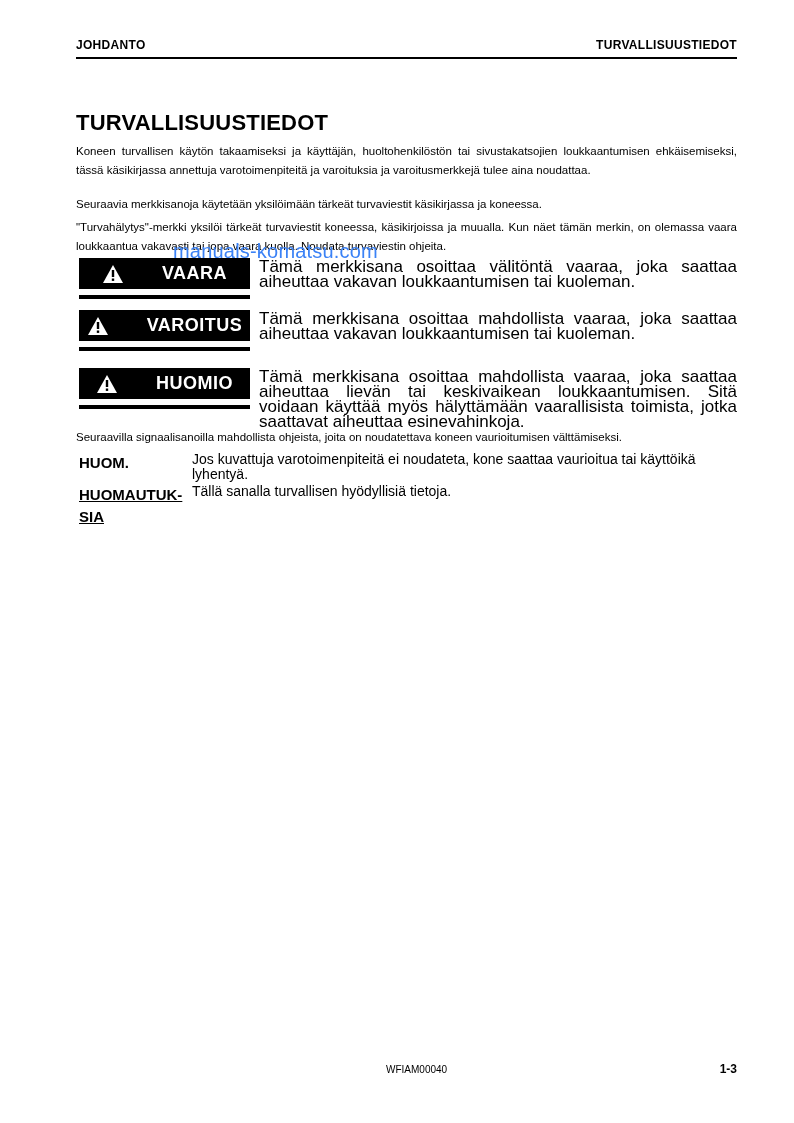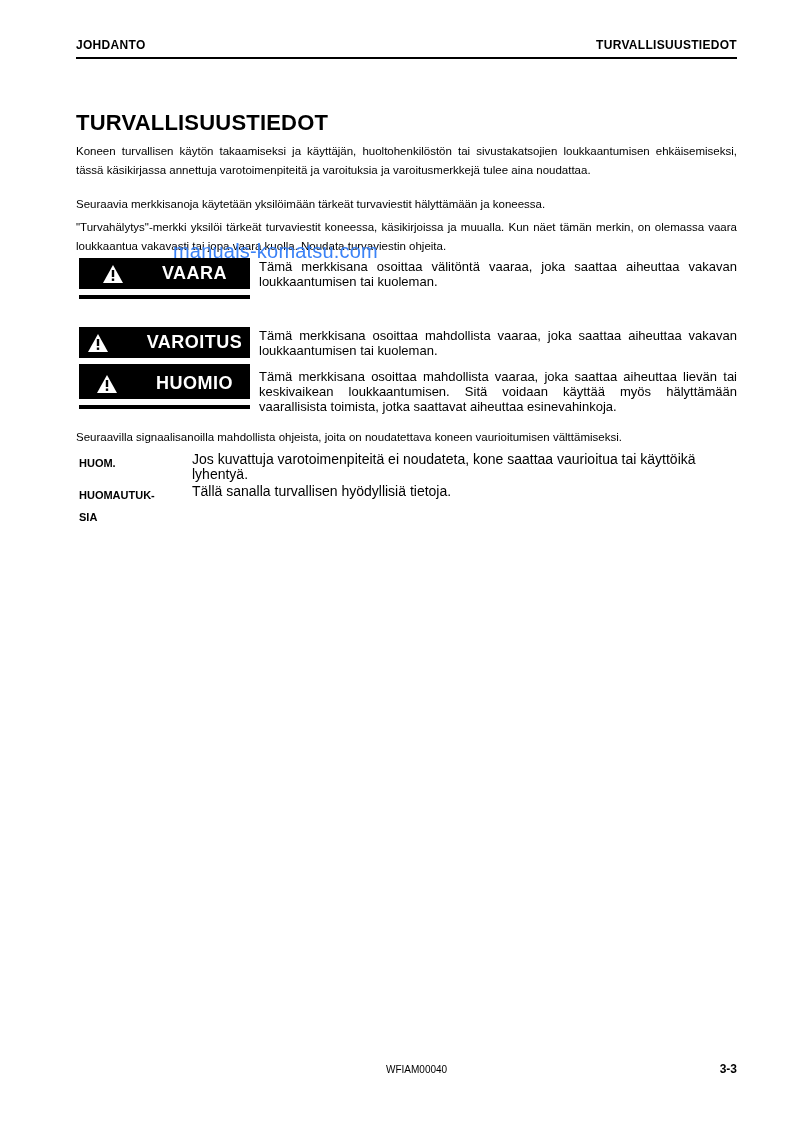--- a/index.html
+++ b/index.html
@@ -12,45 +12,45 @@
     .title { position: absolute; left: 76px; top: 110px; font-size: 22px; font-weight: bold; margin: 0; letter-spacing: 0.2px; }
     .para { position: absolute; left: 76px; width: 661px; font-size: 11.5px; line-height: 19px; text-align: justify; margin: 0; }
     .p1 { top: 142px; }
     .p2 { top: 195px; }
     .p3 { top: 218px; }
     .signal { position: absolute; left: 79px; width: 658px; height: 46px; }
     .sig-box { position: absolute; left: 0; top: 0; width: 171px; height: 31px; background: #000; color: #fff;
                display: flex; align-items: center; justify-content: center; font-size: 18px; font-weight: bold; letter-spacing: 0.5px; gap: 33px; }
     .sig-box .tri { width: 22px; height: 20px; margin-right: 5px; display: inline-block; }
     .sig-bar { position: absolute; left: 0; top: 37px; width: 171px; height: 4px; background: #000; }
-    .sig-text { position: absolute; left: 180px; top: 1px; width: 478px; font-size: 13px; line-height: 15px; text-align: justify; margin: 0; }
+    .sig-text { position: absolute; left: 180px; top: 1px; width: 478px; font-size: 17px; line-height: 15px; text-align: justify; margin: 0; }
     .s1 { top: 258px; }
-    .s2 { top: 327px; text-decoration: underline; }
+    .s2 { top: 310px; text-decoration: underline; }
     .s3 { top: 368px; }
     .p4 { top: 428px; }
     .note { position: absolute; left: 79px; width: 658px; }
-    .note-label { position: absolute; left: 0; top: 0; width: 100px; font-size: 11px; font-weight: bold; line-height: 22px; }
+    .note-label { position: absolute; left: 0; top: 0; width: 100px; font-size: 15px; font-weight: bold; line-height: 22px; }
     .note-text { position: absolute; left: 113px; top: 0; font-size: 14px; line-height: 15px; }
     .n1 { top: 452px; }
     .n2 { top: 484px; }
     .watermark { position: absolute; left: 173px; top: 240px; font-size: 20px; color: #3b82f6; letter-spacing: 0.2px; }
     .footer-code { position: absolute; left: 386px; top: 1064px; font-size: 10px; }
     .footer-page { position: absolute; right: 57px; top: 1062px; font-size: 12px; font-weight: bold; }
   </style>
 </head>
 <body>
 
 <div class="hdr hdr-left">JOHDANTO</div>
 <div class="hdr hdr-right">TURVALLISUUSTIEDOT</div>
 <div class="hdr-rule"></div>
 
 <h1 class="title">TURVALLISUUSTIEDOT</h1>
 
 <p class="para p1">Koneen turvallisen käytön takaamiseksi ja käyttäjän, huoltohenkilöstön tai sivustakatsojien loukkaantumisen ehkäisemiseksi, tässä käsikirjassa annettuja varotoimenpiteitä ja varoituksia ja varoitusmerkkejä tulee aina noudattaa.</p>
-<p class="para p2">Seuraavia merkkisanoja käytetään yksilöimään tärkeät turvaviestit hälyttämään ja koneessa.</p>
+<p class="para p2">Seuraavia merkkisanoja käytetään yksilöimään tärkeät turvaviestit käsikirjassa ja koneessa.</p>
 <p class="para p3">"Turvahälytys"-merkki yksilöi tärkeät turvaviestit koneessa, käsikirjoissa ja muualla. Kun näet tämän merkin, on olemassa vaara loukkaantua vakavasti tai jopa vaara kuolla. Noudata turvaviestin ohjeita.</p>
 
 <div class="watermark">manuals-komatsu.com</div>
 
 <div class="signal s1">
   <div class="sig-box">
     <svg class="tri" viewBox="0 0 22 20">
       <polygon points="11,1 21,19 1,19" fill="#fff"></polygon>
       <rect x="9.8" y="6" width="2.4" height="7" fill="#000"></rect>
       <rect x="9.8" y="14.5" width="2.4" height="2.4" fill="#000"></rect>
@@ -88,19 +88,19 @@
 </div>
 
 <p class="para p4">Seuraavilla signaalisanoilla mahdollista ohjeista, joita on noudatettava koneen vaurioitumisen välttämiseksi.</p>
 
 <div class="note n1">
   <div class="note-label">HUOM.</div>
   <div class="note-text">Jos kuvattuja varotoimenpiteitä ei noudateta, kone saattaa vaurioitua tai käyttöikä lyhentyä.</div>
 </div>
 
 <div class="note n2">
-  <div class="note-label" style="white-space: pre-line;">HUOMAUTUK-
+  <div class="note-label" style="white-space: pre-line; text-decoration: underline;">HUOMAUTUK-
 SIA</div>
   <div class="note-text">Tällä sanalla turvallisen hyödyllisiä tietoja.</div>
 </div>
 
 <div class="footer-code">WFIAM00040</div>
-<div class="footer-page">3-3</div>
+<div class="footer-page">1-3</div>
 
 </body></html>

